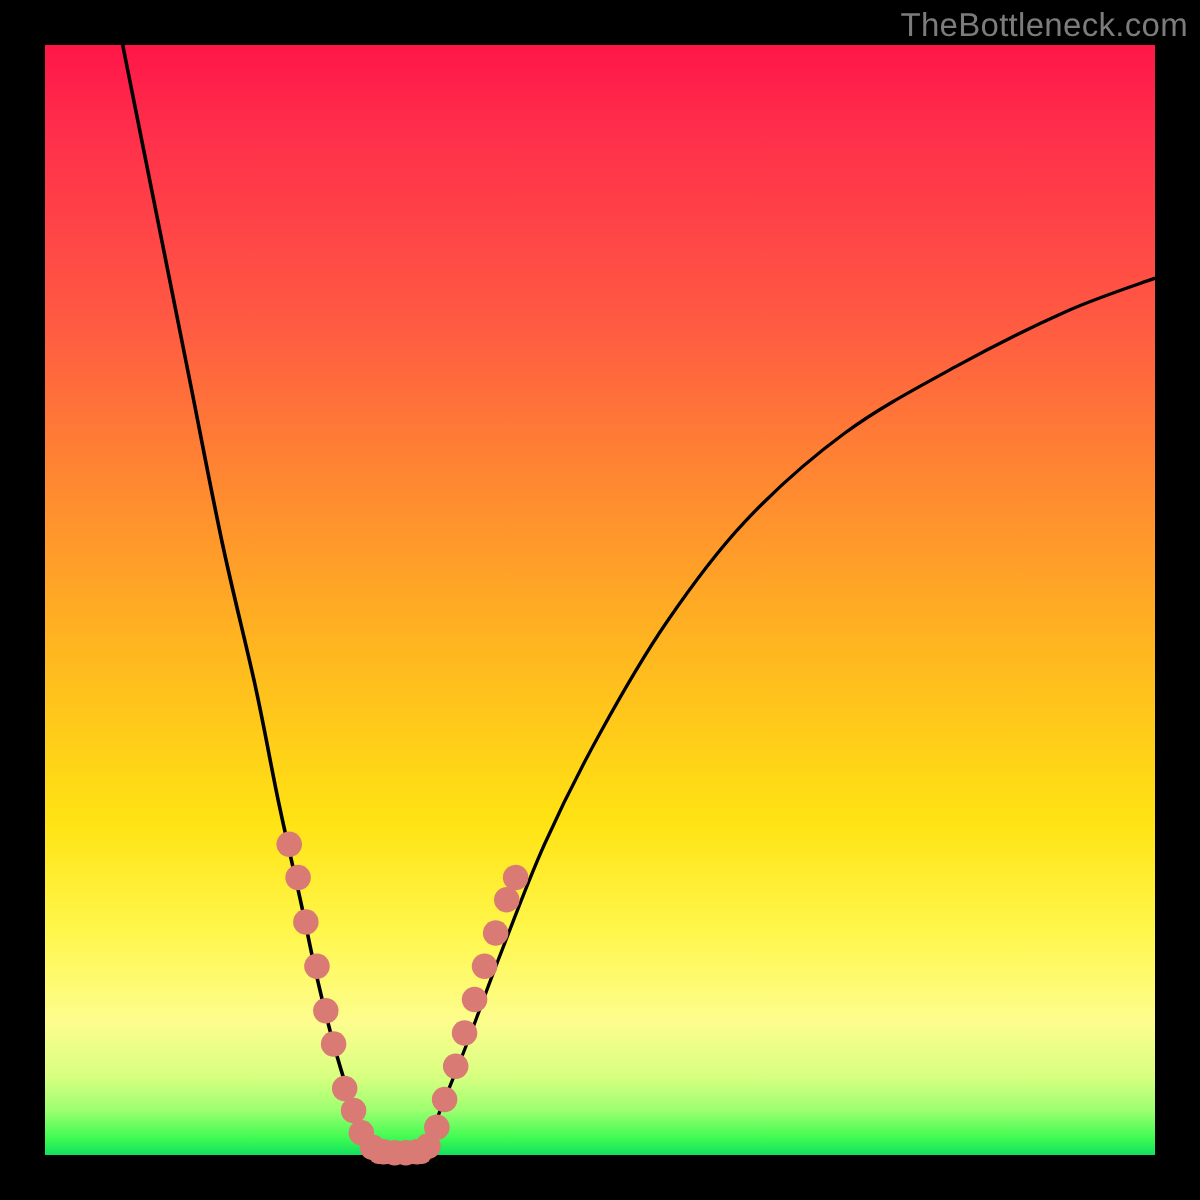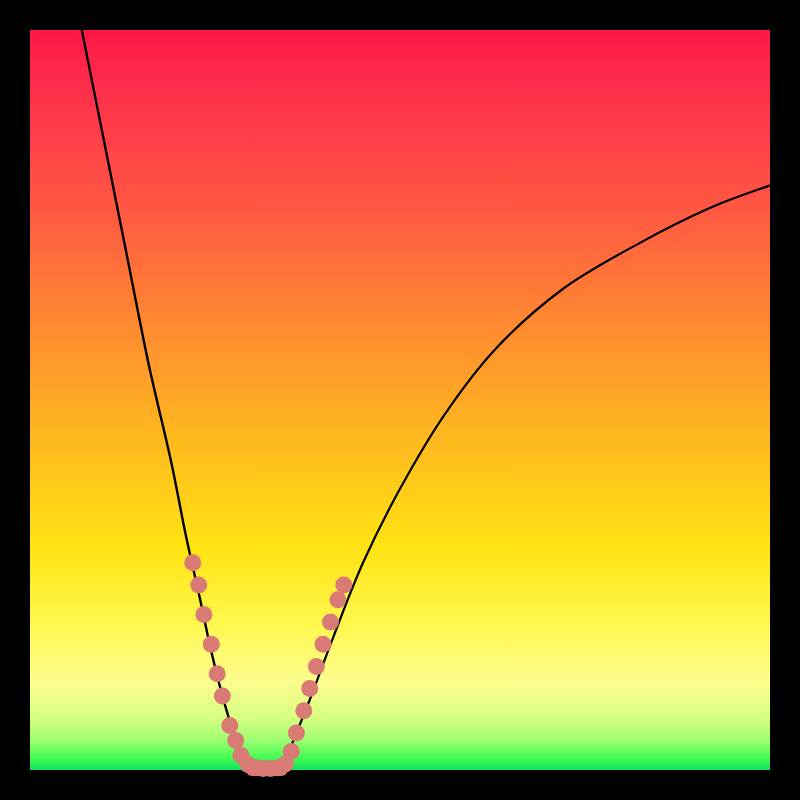--- a/index.html
+++ b/index.html
@@ -55,20 +55,21 @@
     width: 740px;
     height: 740px;
     overflow: visible;
   }
 </style>
 </head>
 <body>
 
 <div class="frame">
 
+  <div class="watermark">TheBottleneck.com</div>
 
   <div class="plot-area">
     <svg class="curves" viewBox="0 0 740 740">
       <path id="left-path" fill="none" stroke="#000" stroke-width="2.4" d="M 51.800000000000004 0 C 55.5 18.5, 66.6 74, 74 111 C 81.4 148, 88.8 185, 96.2 222 C 103.60000000000001 259, 111 298.4666666666666, 118.4 332.99999999999994 C 125.80000000000001 367.5333333333333, 134.43333333333334 400.8333333333333, 140.6 429.2 C 146.76666666666665 457.56666666666666, 150.46666666666667 479.76666666666665, 155.4 503.2 C 160.33333333333334 526.6333333333333, 165.88333333333335 550.0666666666666, 170.20000000000002 569.8 C 174.51666666666668 589.5333333333333, 177.6 605.5666666666667, 181.29999999999998 621.6 C 184.99999999999997 637.6333333333333, 188.7 652.4333333333334, 192.4 666 C 196.10000000000002 679.5666666666666, 200.41666666666669 693.1333333333333, 203.50000000000003 703 C 206.58333333333337 712.8666666666667, 207.81666666666666 719.0333333333334, 210.89999999999998 725.2 C 213.9833333333333 731.3666666666667, 220.15 737.5333333333333, 222 740"></path>
       <path id="right-path" fill="none" stroke="#000" stroke-width="2.2" d="M 251.60000000000002 740 C 254.0666666666667 733.8333333333334, 261.46666666666664 715.3333333333334, 266.4 703 C 271.3333333333333 690.6666666666666, 275.0333333333333 682.0333333333333, 281.2 666 C 287.3666666666667 649.9666666666667, 294.76666666666665 629, 303.4 606.8 C 312.0333333333333 584.5999999999999, 321.9 557.4666666666666, 333 532.8 C 344.1 508.1333333333333, 356.43333333333334 483.4666666666667, 370 458.8 C 383.56666666666666 434.1333333333333, 398.3666666666667 408.23333333333335, 414.40000000000003 384.8 C 430.4333333333334 361.3666666666667, 446.4666666666667 339.16666666666674, 466.2 318.20000000000005 C 485.9333333333333 297.23333333333335, 509.3666666666666 276.26666666666665, 532.8 259 C 556.2333333333332 241.73333333333332, 582.1333333333332 228.16666666666669, 606.8 214.60000000000002 C 631.4666666666667 201.03333333333336, 658.6 187.4666666666667, 680.8000000000001 177.60000000000002 C 703.0000000000001 167.73333333333335, 730.1333333333333 159.1, 740 155.39999999999998"></path>
       <path id="flat-path" fill="none" stroke="#d97b74" stroke-width="12" stroke-linecap="round" d="M 222 740 C 226.93333333333334 740, 246.66666666666669 740, 251.60000000000002 740"></path>
       <g id="dots">
           <circle cx="162.8" cy="532.8" r="8.5" fill="#d97b74"></circle>
           <circle cx="168.72" cy="555" r="8.5" fill="#d97b74"></circle>
           <circle cx="173.89999999999998" cy="584.6" r="8.5" fill="#d97b74"></circle>

